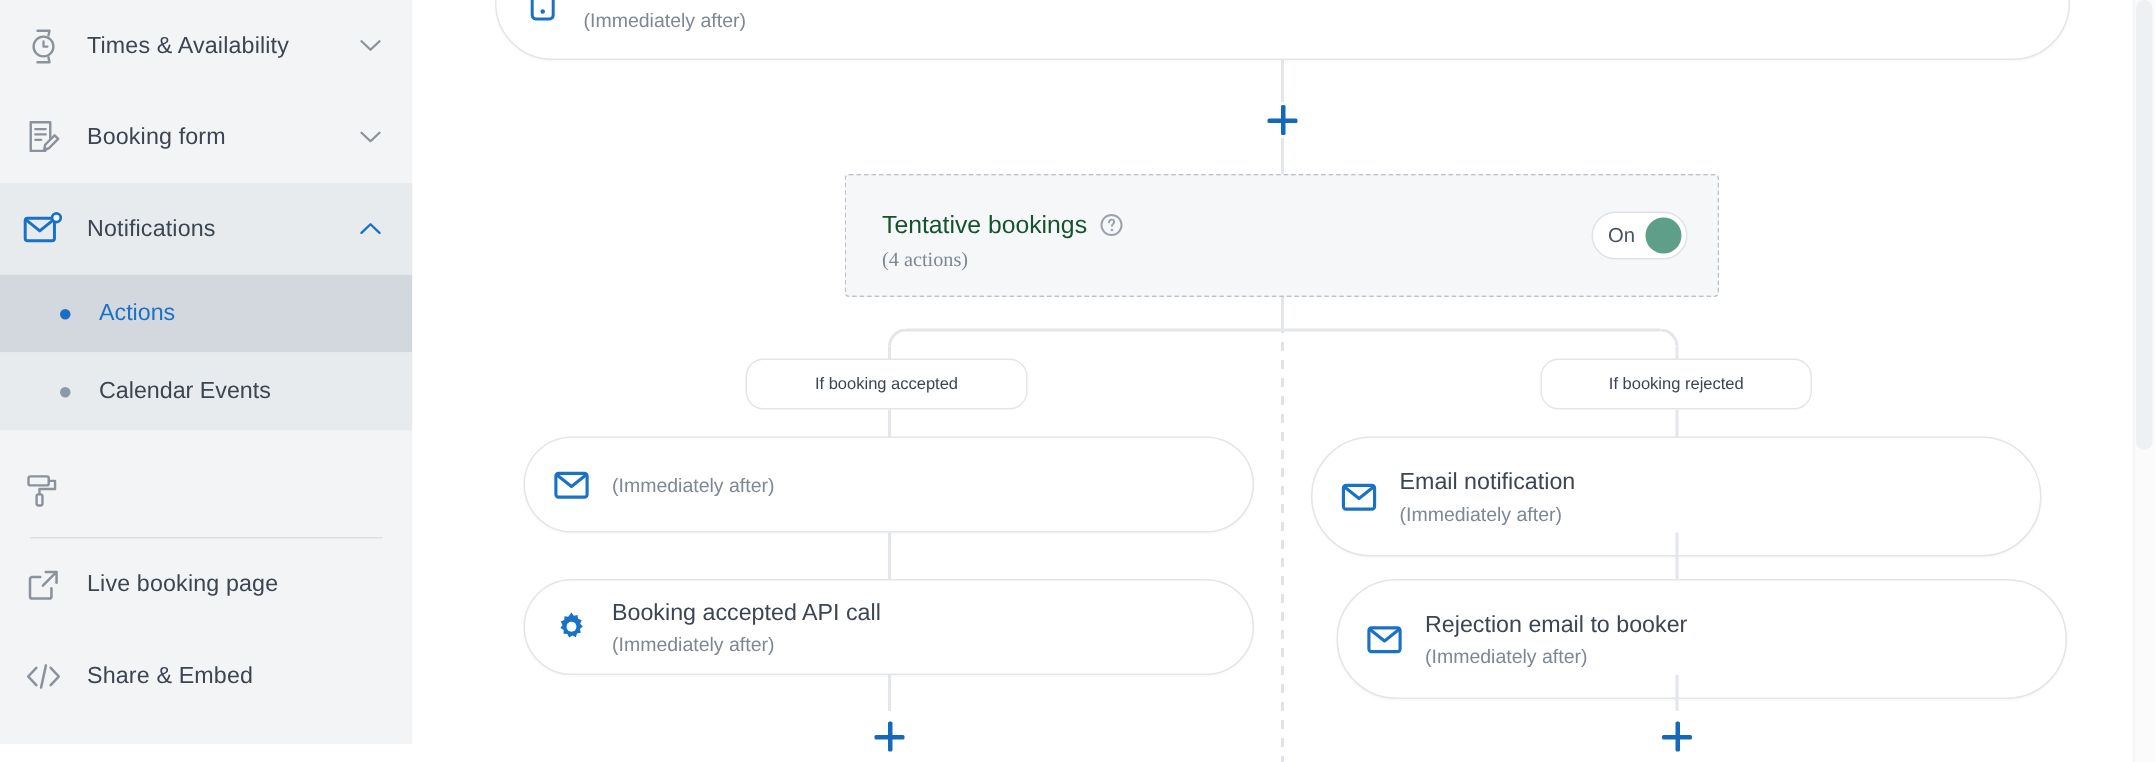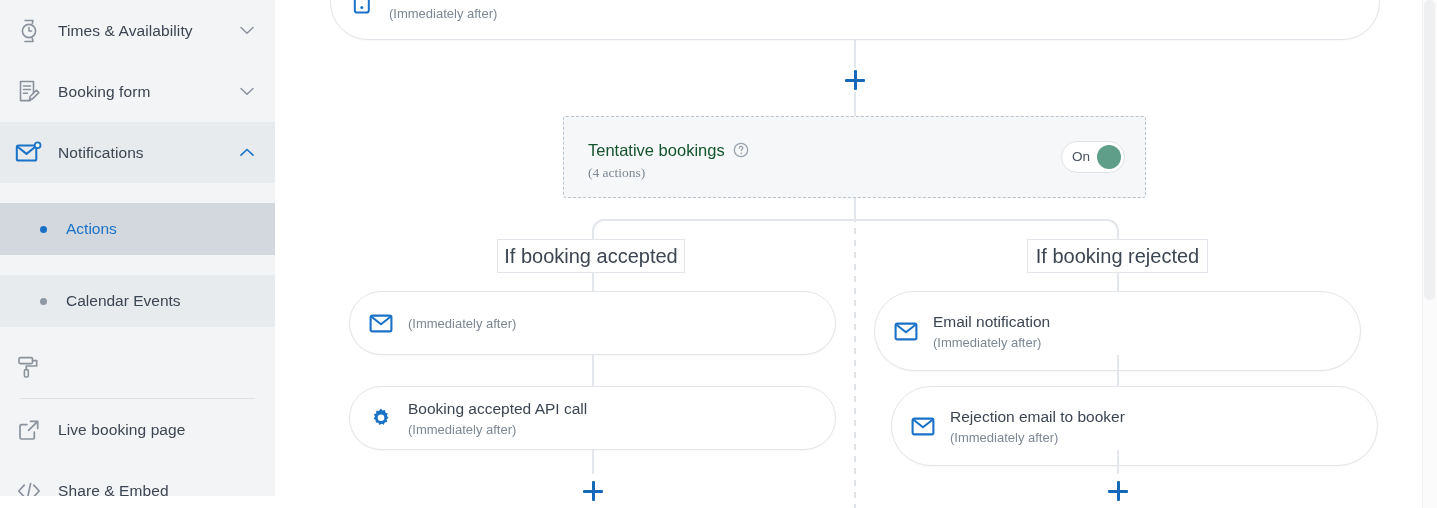--- a/index.html
+++ b/index.html
@@ -51,21 +51,20 @@
 
   .nav-row.expanded { background: #e7ebee; }
 
   .sub-row {
     display: flex;
     align-items: center;
     height: 52px;
     padding-left: 40px;
     background: #e7ebee;
     cursor: pointer;
-    margin-top: 20px;
   }
   .sub-row.active { background: #d2d8de; }
   .sub-row .bullet {
     width: 7px; height: 7px; border-radius: 50%;
     background: #8e99a6;
     margin-right: 19px;
     flex: 0 0 7px;
   }
   .sub-row.active .bullet { background: #1a6fc4; }
   .sub-row .label { font-size: 15.5px; color: #3c4552; }
@@ -167,25 +166,25 @@
     position: absolute; right: 3px; top: 3px;
     width: 24px; height: 24px; border-radius: 50%;
     background: #5f9e88;
   }
 
   
   .chip {
     position: absolute;
     background: #ffffff;
     border: 1px solid #e2e5e9;
-    border-radius: 0;
+    border-radius: 12px;
     height: 34px;
     display: flex; align-items: center; justify-content: center;
     padding: 0 17px;
-    font-size: 20px;
+    font-size: 11px;
     color: #3c4552;
     white-space: nowrap;
   }
 
   
   .plus {
     position: absolute;
     width: 26px; height: 26px;
     display: flex; align-items: center; justify-content: center;
     cursor: pointer;

